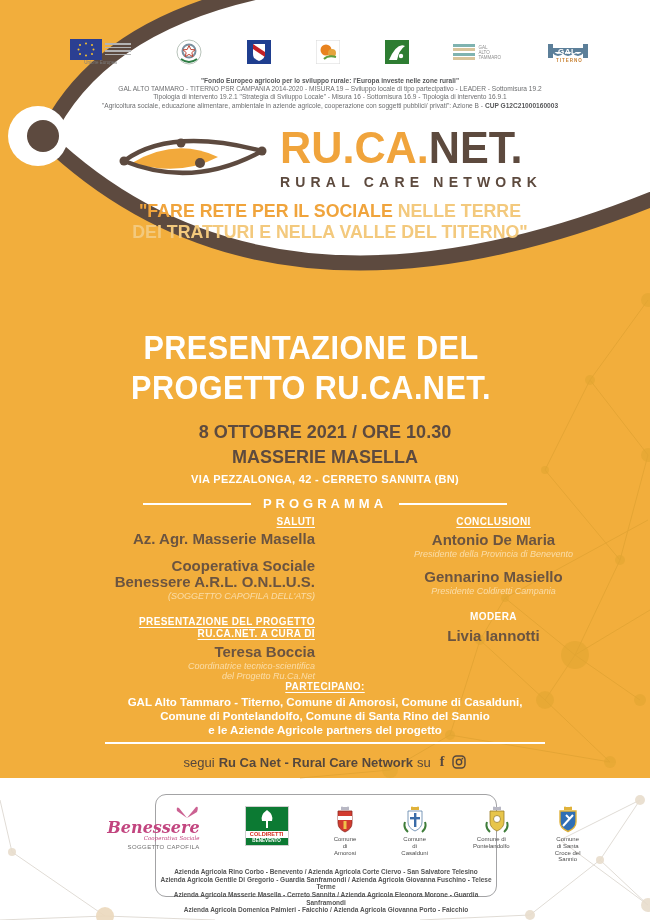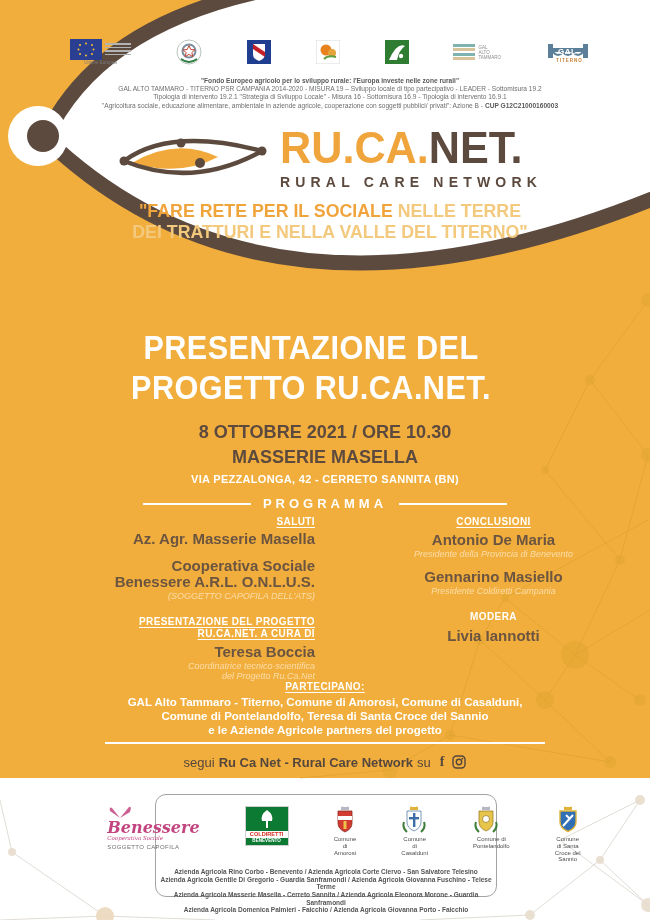--- a/index.html
+++ b/index.html
@@ -59,21 +59,21 @@
   .white-rule{position:absolute;left:105px;top:742px;width:440px;height:2px;background:#ffffff;}
   .segui-row{position:absolute;left:0;top:754px;width:650px;display:flex;justify-content:center;align-items:center;gap:4px;color:#55473d;font-size:13px;}
   .segui-row .sb{font-weight:bold;}
   .fb-glyph{font-weight:bold;font-size:14px;font-family:"Liberation Serif",serif;margin-left:5px;}
   .ig-icon{margin-left:4px;display:inline-block;}
 
   
   .attuatore-box{position:absolute;left:155px;top:794px;width:340px;height:101px;border:1.5px solid #a3a3a5;border-radius:11px;background:transparent;}
   .attuatore-heading{position:absolute;top:-7px;left:50%;transform:translateX(-50%);background:#ffffff;padding:0 9px;font-size:11.5px;font-weight:bold;letter-spacing:2.6px;color:#58595b;white-space:nowrap;}
   .partners-row{display:flex;justify-content:center;align-items:flex-start;gap:9px;margin-top:11px;}
-  .partner{display:flex;flex-direction:column;align-items:flex-start;text-align:center;margin-left:36px;}
+  .partner{display:flex;flex-direction:column;align-items:flex-end;text-align:center;margin-left:36px;}
   .partner-label{font-size:6px;color:#4d4d4d;line-height:6.8px;margin-top:2px;max-width:56px;}
   .benessere-wrap{width:96px;text-align:center;}
   .benessere-script{font-family:"DejaVu Serif",serif;font-style:italic;font-weight:bold;color:#c2457f;font-size:16px;line-height:15px;}
   .benessere-sub{font-family:"DejaVu Serif",serif;font-style:italic;color:#c2457f;font-size:5.5px;line-height:6px;}
   .benessere-role{font-size:6px;color:#6f6f6f;margin-top:3px;letter-spacing:0.4px;}
   .coldiretti{width:42px;border:0.5px solid #cfcfcf;}
   .coldiretti .c-top{background:#0c7a33;height:24px;display:flex;align-items:center;justify-content:center;}
   .coldiretti .c-name{background:#ffffff;color:#d42e1e;font-weight:bold;font-size:5.6px;text-align:center;line-height:7px;}
   .coldiretti .c-city{background:#0c7a33;color:#ffffff;font-weight:bold;font-size:4.6px;text-align:center;line-height:6.5px;}
   .aziende{margin-top:5px;text-align:center;font-size:6.5px;line-height:7.6px;font-weight:bold;color:#555555;}
@@ -286,21 +286,21 @@
       <div class="p-name mt10">Gennarino Masiello</div>
       <div class="p-role">Presidente Coldiretti Campania</div>
       <div class="p-head2 mt14">MODERA</div>
       <div class="p-name mt6">Livia Iannotti</div>
     </div>
   </div>
 
   <div class="partecipano">PARTECIPANO:</div>
   <div class="participants">
     <div>GAL Alto Tammaro - Titerno, Comune di Amorosi, Comune di Casalduni,</div>
-    <div>Comune di Pontelandolfo, Teresa di Santa Croce del Sannio</div>
+    <div>Comune di Pontelandolfo, Comune di Santa Rino del Sannio</div>
     <div>e le Aziende Agricole partners del  progetto</div>
   </div>
 
   <div class="white-rule"></div>
 
   <div class="segui-row">
     <span>segui</span>
     <span class="sb">Ru Ca Net - Rural Care Network</span>
     <span>su</span>
     <span class="fb-glyph">f</span>

